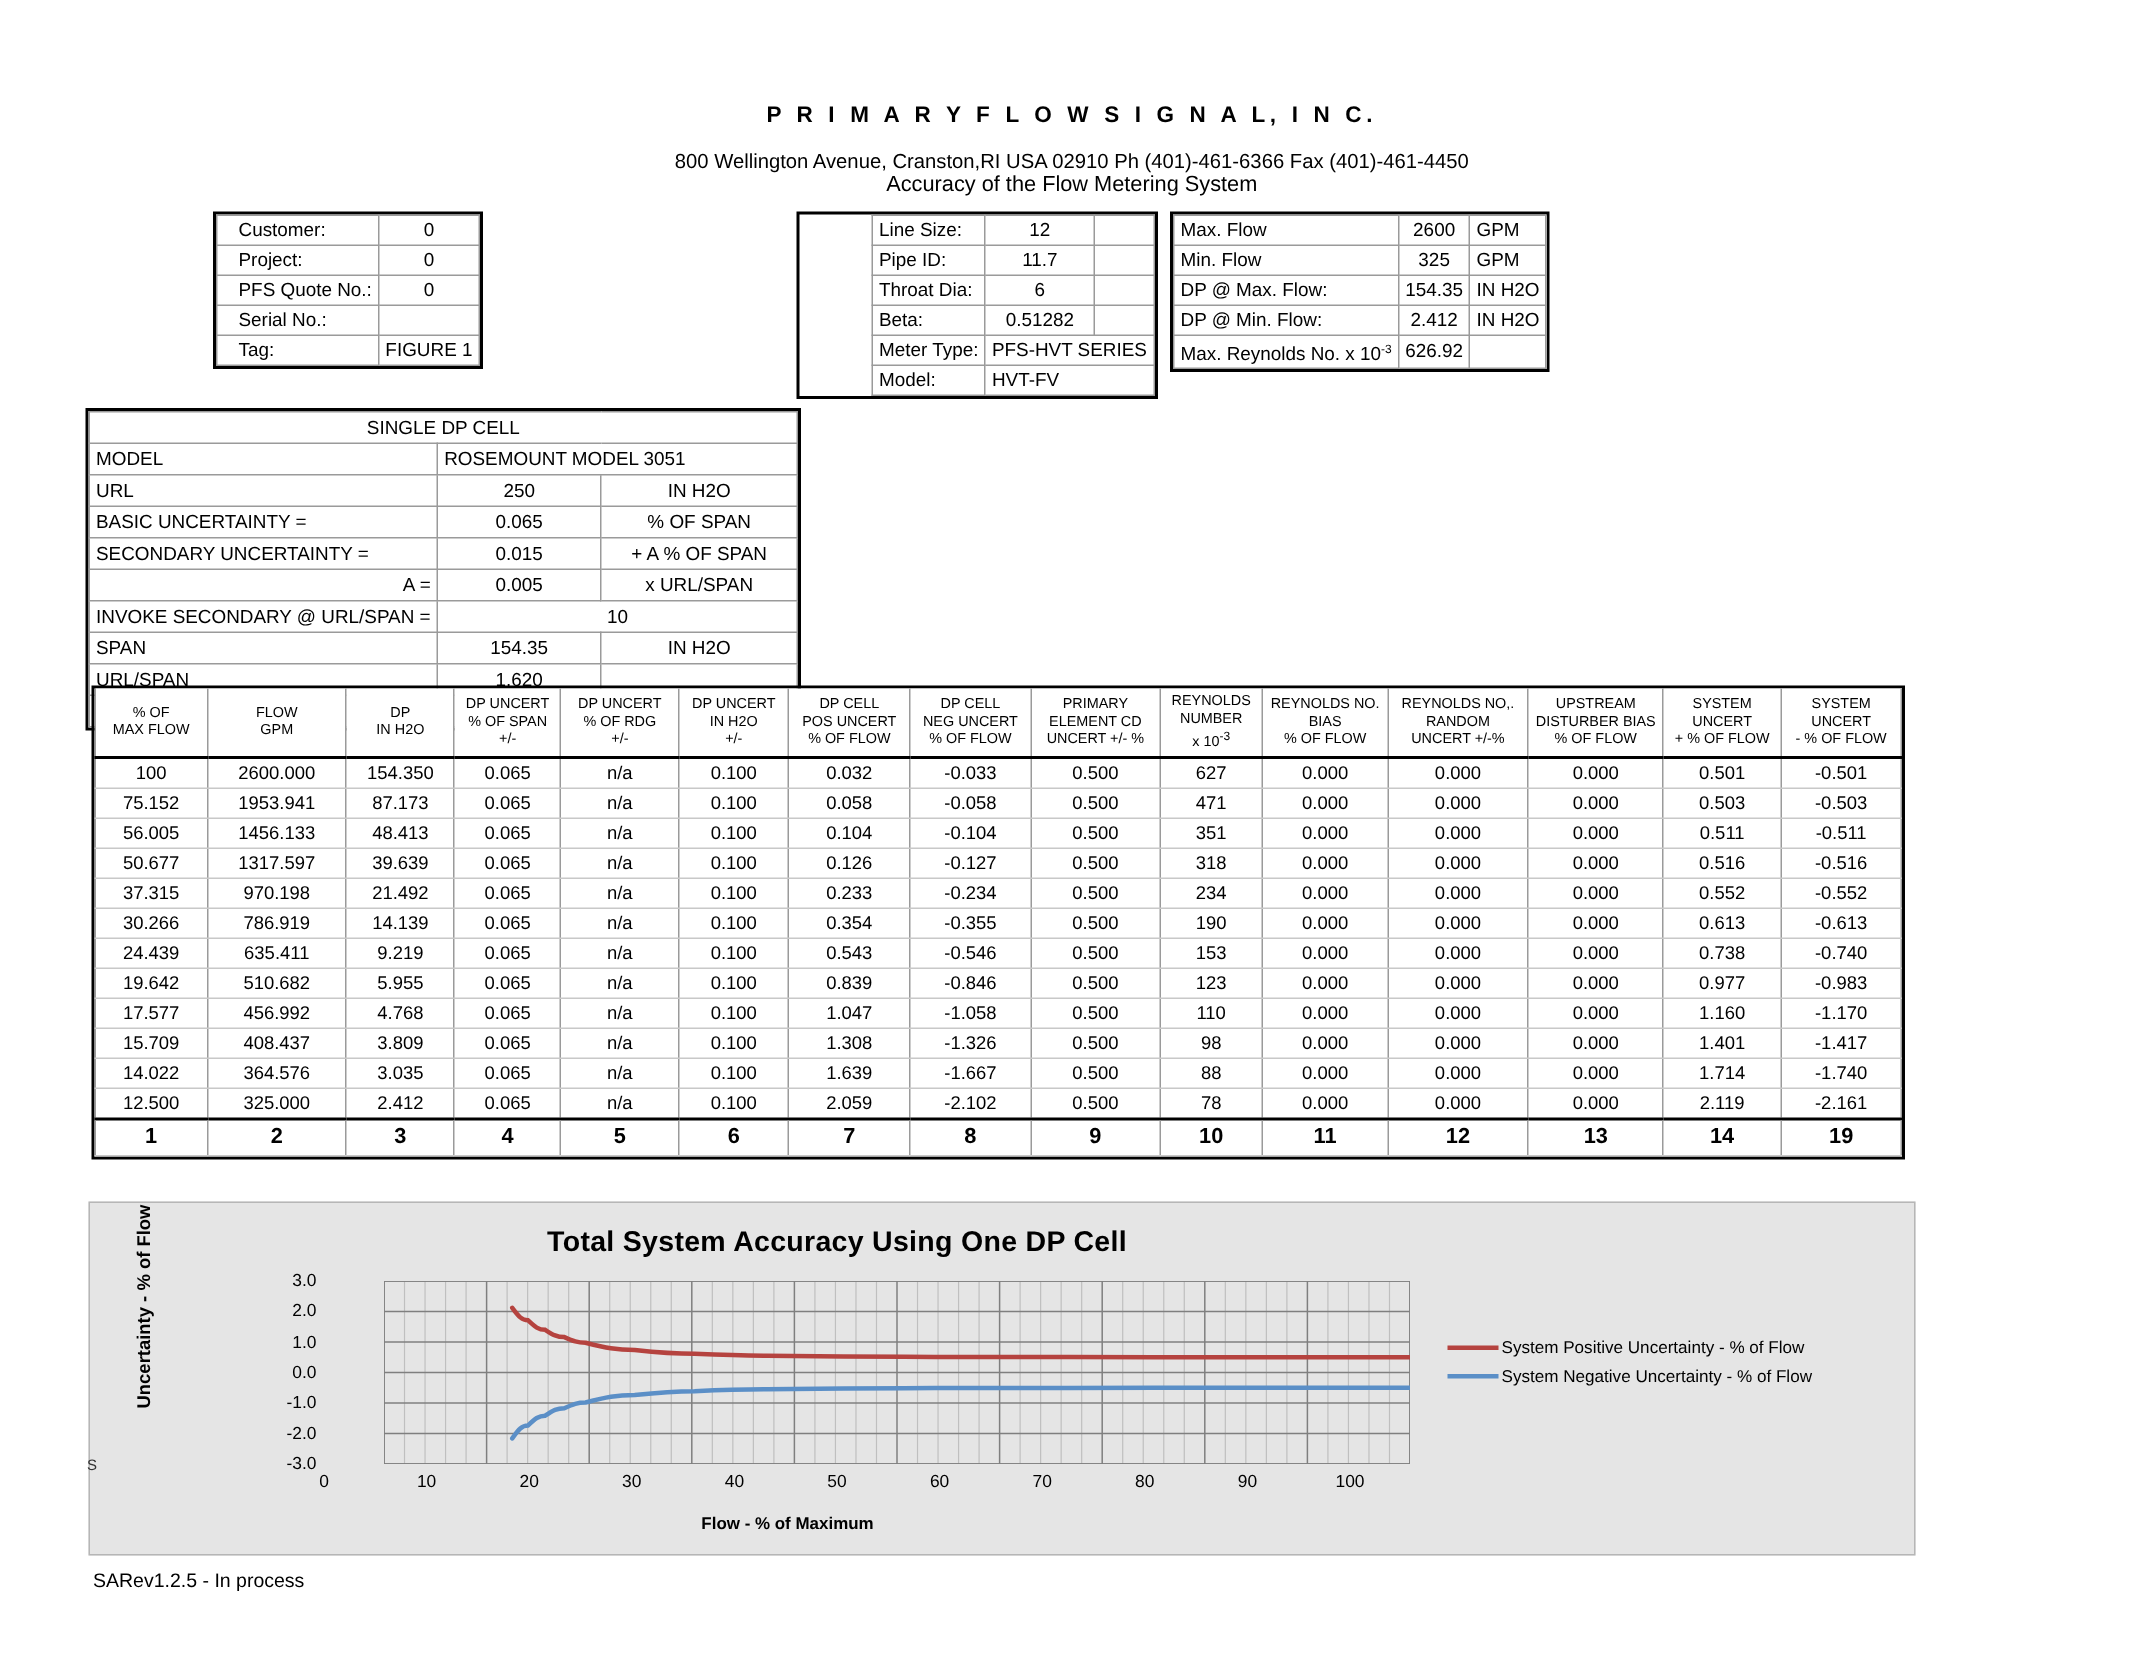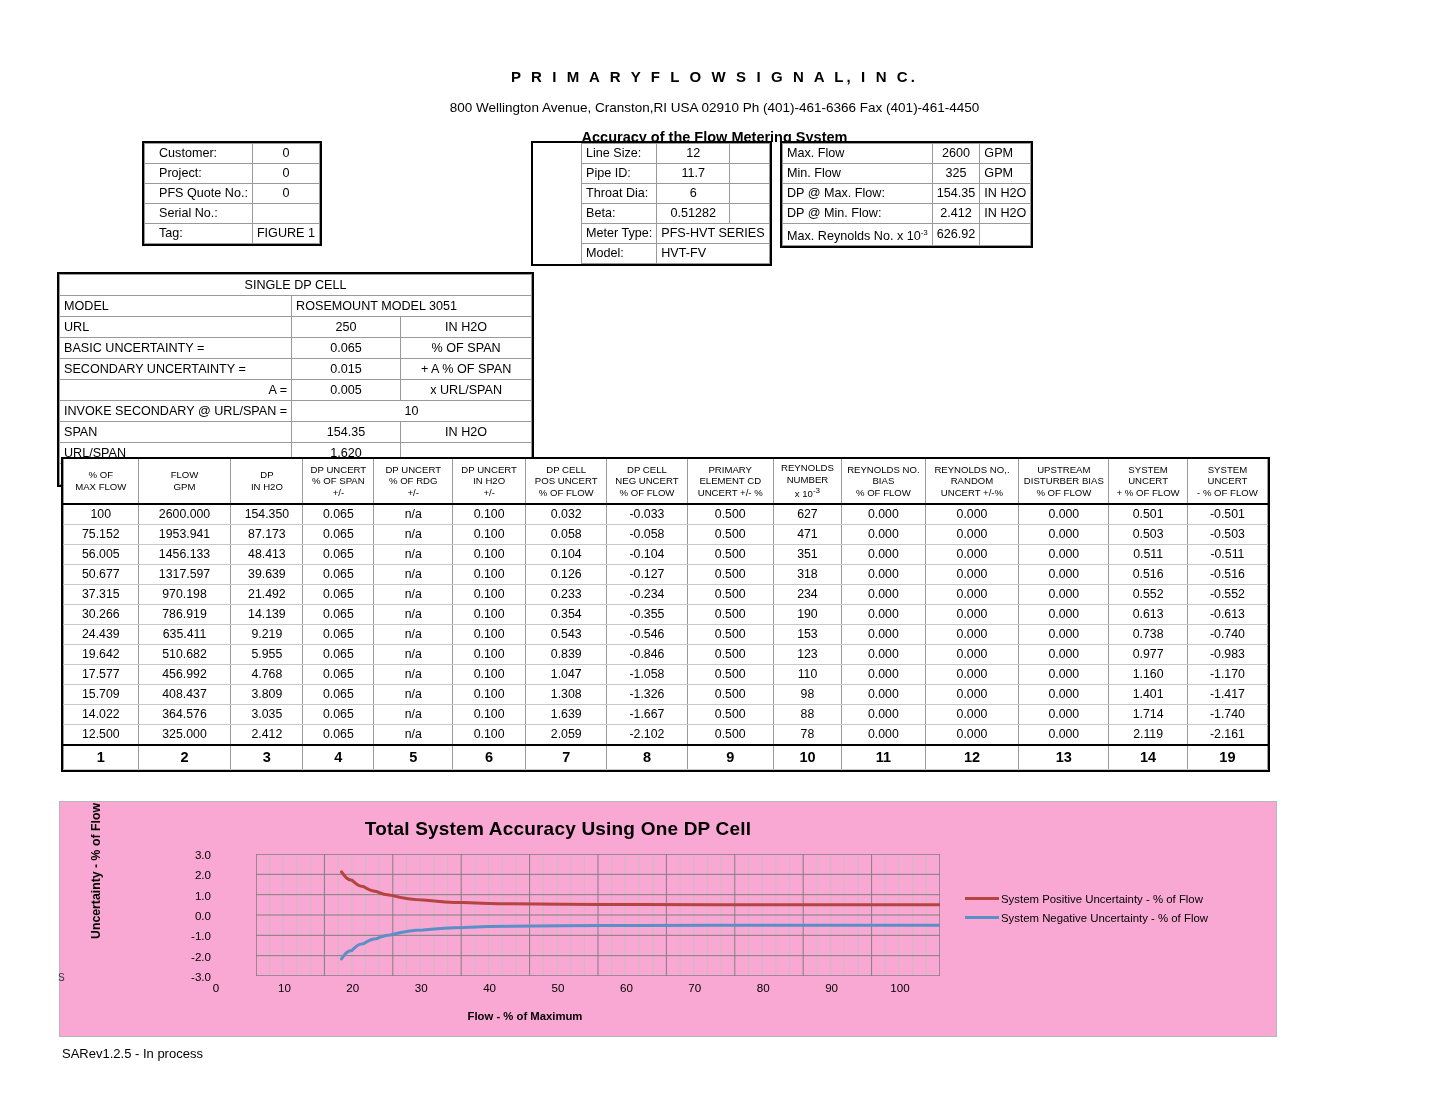--- a/index.html
+++ b/index.html
@@ -16,21 +16,21 @@
     overflow: hidden;
   }
 
   
   .letterhead { position: absolute; left: 0; top: 0; width: 1429px; text-align: center; }
   .company-name {
     font-size: 15px; font-weight: bold; letter-spacing: 3.1px;
     margin-top: 68px;
   }
   .company-address { font-size: 13.5px; margin-top: 15px; }
-  .doc-title { font-size: 14.5px; font-weight: bold; margin-top: 14px; }
+  .doc-title { font-size: 14.5px; font-weight: normal; margin-top: 0; }
 
   
   table { border-collapse: collapse; }
   .xl td {
     border: 1px solid #9a9a9a;
     font-size: 12.6px;
     padding: 1px 4px;
     height: 17px;
     line-height: 15px;
     background: #ffffff;
@@ -102,21 +102,21 @@
   #main-table .c7 { width: 87px; }   #main-table .c8 { width: 87px; }
   #main-table .c9 { width: 92px; }   #main-table .c10 { width: 66px; }
   #main-table .c11 { width: 86px; }  #main-table .c12 { width: 100px; }
   #main-table .c13 { width: 94px; }  #main-table .c14 { width: 84px; }
   #main-table .c15 { width: 86px; }
 
   
   #chart-card {
     position: absolute; left: 59px; top: 801px;
     width: 1216px; height: 234px;
-    border: 1px solid #b6b6b6; background: #f9a8d4;
+    border: 1px solid #b6b6b6; background: #e5e5e5;
   }
   #chart-title {
     position: absolute; left: 0; top: 16px; width: 100%;
     text-align: center; font-size: 19px; font-weight: bold;
     letter-spacing: 0.2px;
   }
   #chart-title-inner { display: inline-block; margin-left: -220px; }
   #y-axis-title {
     position: absolute; left: -44px; top: 62px;
     width: 160px; text-align: center;

